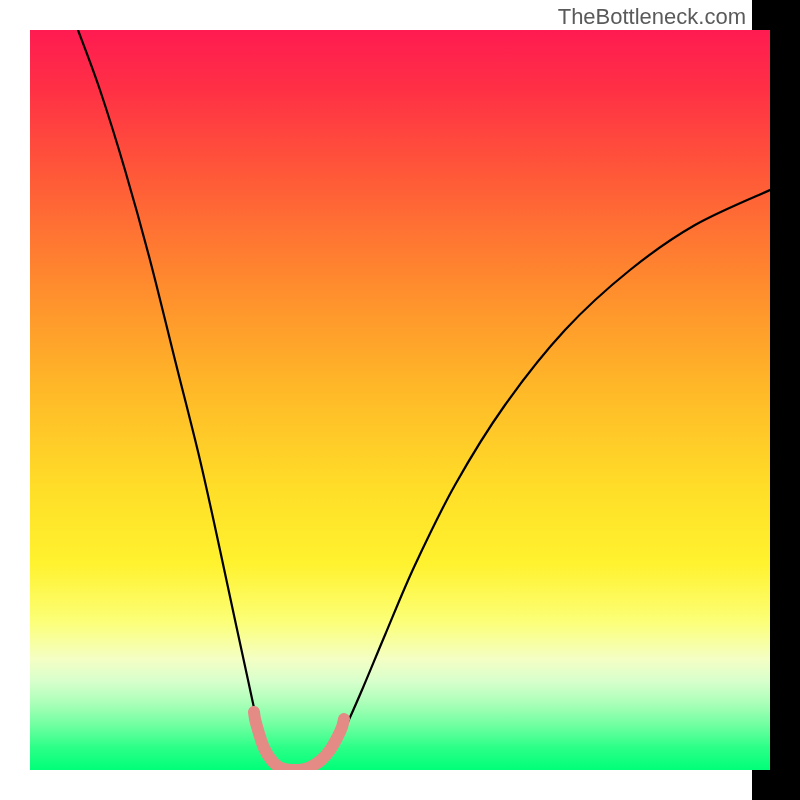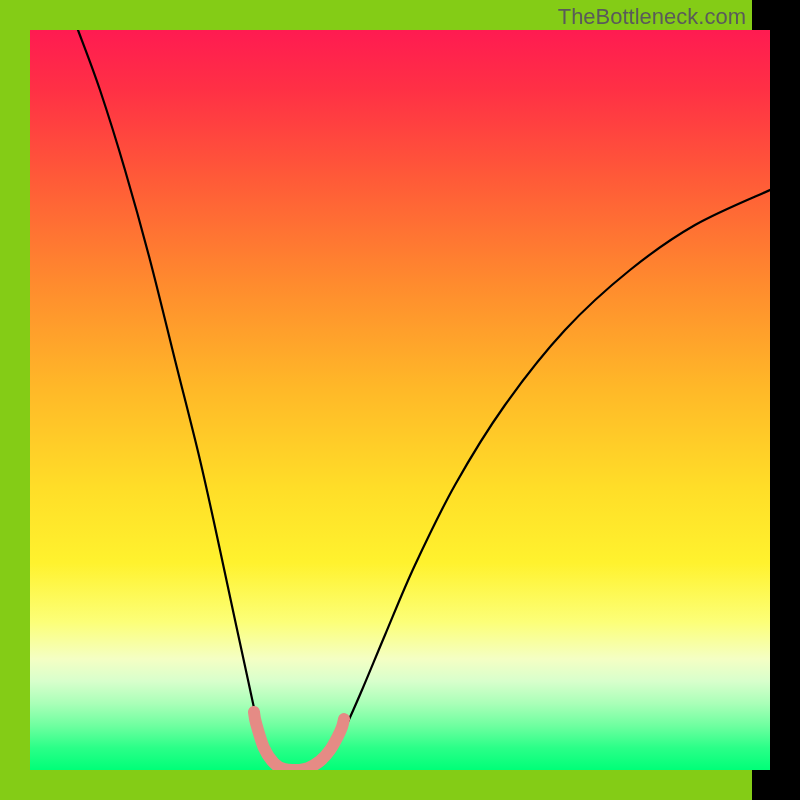--- a/index.html
+++ b/index.html
@@ -1,21 +1,21 @@
 <!DOCTYPE html>
 <html><head>
 <meta charset="utf-8">
 <style>
   * { margin: 0; padding: 0; box-sizing: border-box; }
   html, body { width: 800px; height: 800px; overflow: hidden; background: #000; }
   .canvas {
     position: relative;
     width: 752px;
     height: 800px;
-    background: #84cc16;
+    background: #ffffff;
   }
   .plot-area {
     position: absolute;
     left: 30px;
     top: 30px;
     width: 740px;
     height: 740px;
     overflow: hidden;
   }
   .gradient-bg {

